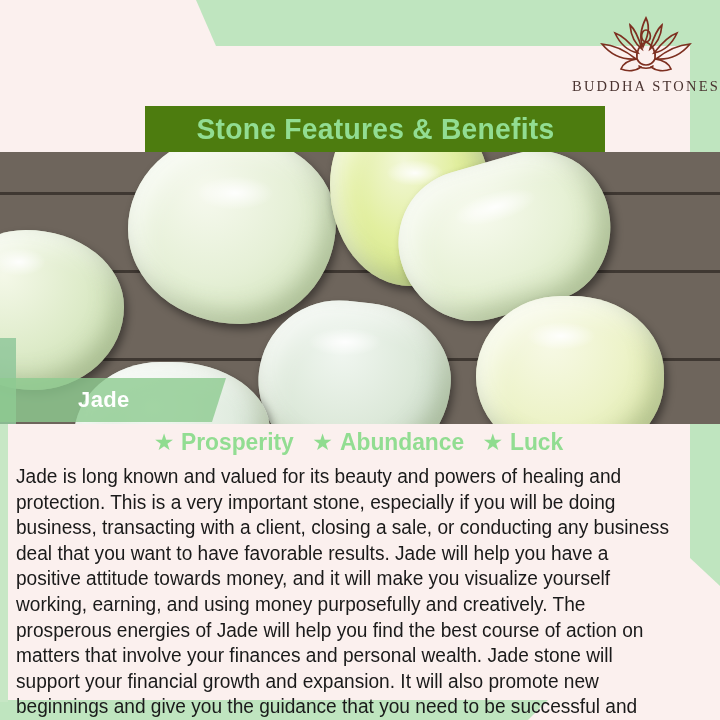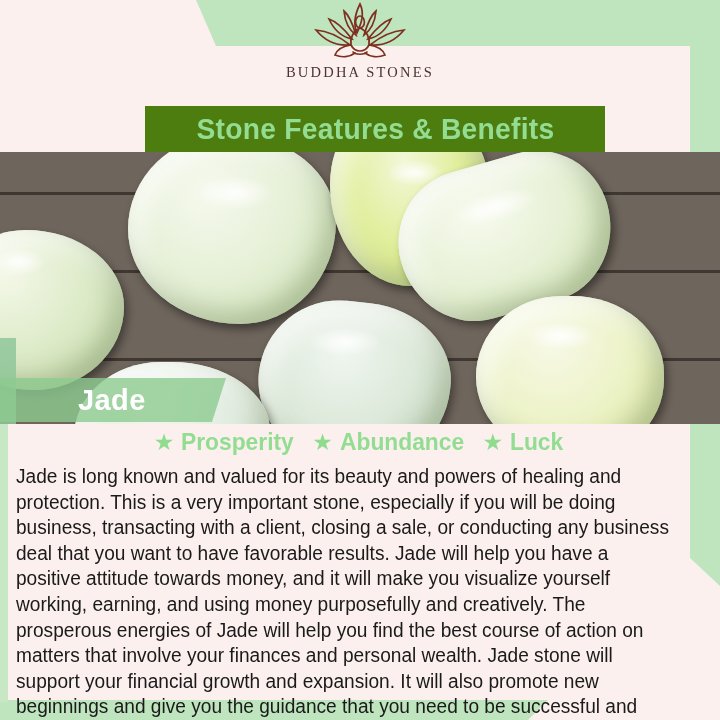--- a/index.html
+++ b/index.html
@@ -36,21 +36,22 @@
   }
   .frame-left-photo{
     position:absolute; left:0; top:186px; width:16px; height:238px;
     background:#8fc79a; opacity:.85; z-index:4;
   }
 
   
   .header{
     position:relative; z-index:3;
     height:150px;
-    display:flex; flex-direction:column; align-items:center;
+    display:flex; flex-direction:column; align-items:flex-end;
+    padding-top:14px;
   }
   .logo-wrap{ display:flex; flex-direction:column; align-items:center; }
   .logo-mark{ width:130px; height:62px; }
   .logo-text{
     font-family:"Liberation Serif", serif;
     font-size:14.5px; letter-spacing:2.2px; color:#4a3330;
     margin-top:2px; font-weight:400;
   }
 
   .title-banner{
@@ -97,21 +98,21 @@
 
   
   .name-tag{
     position:absolute; left:0; top:378px; width:226px; height:44px;
     background:rgba(141,203,144,.80);
     clip-path:polygon(0 0, 226px 0, 212px 44px, 0 44px);
     display:flex; align-items:center;
     z-index:5;
   }
   .name-tag span{
-    color:#ffffff; font-weight:bold; font-size:29px;
+    color:#ffffff; font-weight:bold; font-size:22px;
     padding-left:78px; letter-spacing:.4px;
   }
 
   
   .benefits{
     position:absolute; left:0; top:428px; width:720px;
     display:flex; justify-content:center; align-items:center; gap:12px;
     z-index:5;
   }
   .benefit{ display:flex; align-items:center; gap:7px; }

